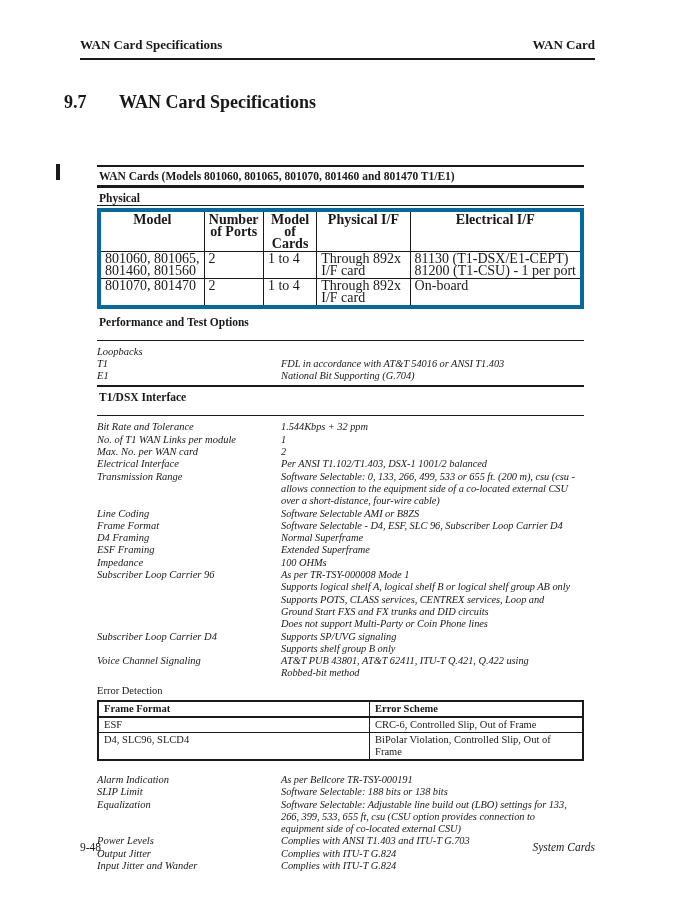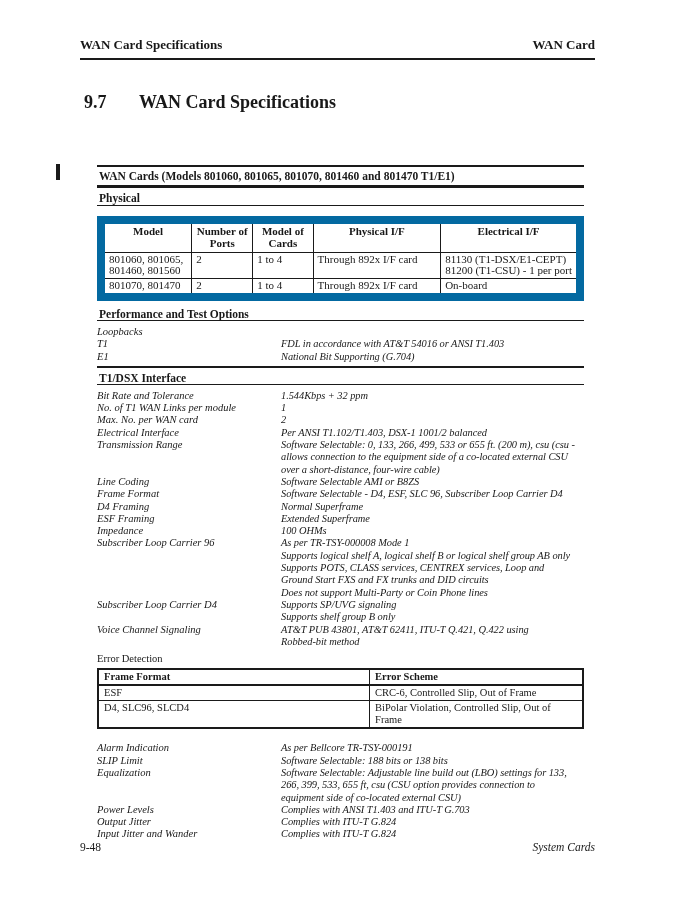--- a/index.html
+++ b/index.html
@@ -11,51 +11,51 @@
     position:relative;
     overflow:hidden;
   }
   .running-header {
     position:absolute; left:80px; top:37px; width:515px;
     display:flex; justify-content:space-between;
     font-weight:bold; font-size:13px;
     border-bottom:2.5px solid #1a1a1a; padding-bottom:5px;
   }
   .chapter-title {
-    position:absolute; left:84px; top:92px;
+    position:absolute; left:64px; top:92px;
     font-size:18px; font-weight:bold; display:flex;
   }
   .chapter-num { width:55px; }
   .change-bar {
     position:absolute; left:56px; top:164px;
     width:4px; height:16px; background:#1a1a1a;
   }
   .content { position:absolute; left:97px; top:165px; width:487px; }
 
   .wan-title {
     border-top:2px solid #1a1a1a; border-bottom:3px solid #1a1a1a;
     font-weight:bold; font-size:11.5px; padding:3px 2px 3px 2px;
   }
   .physical-head {
     font-weight:bold; font-size:11.5px;
     border-bottom:1.5px solid #1a1a1a; padding:4px 2px 1px 2px;
   }
   table { border-collapse:collapse; width:100%; }
-  .ph-table { margin-top:10px; border:8px solid #0369a1; font-size:11px; }
+  .ph-table { margin-top:2px; border:4px solid #0369a1; font-size:14px; }
   .ph-table th, .ph-table td {
     border:1px solid #1a1a1a; padding:1px 4px;
     vertical-align:top; line-height:11.8px;
   }
   .ph-table th { text-align:center; font-weight:bold; padding:2px 3px; }
   .pre { white-space:pre; }
 
   .section-head {
     font-weight:bold; font-size:11.5px;
     border-bottom:1.2px solid #1a1a1a;
-    padding:2px 2px 0 2px; margin-top:5px;
+    padding:2px 2px 12px 2px; margin-top:5px;
   }
   .rule-top { border-top:2.5px solid #1a1a1a; margin-top:3px; padding-top:4px; }
 
   .spec-rows { margin-top:5px;font-style:italic; }
   .spec-row { display:flex; font-size:10.5px; line-height:12.3px; }
   .spec-label { width:184px; flex:none; }
   .spec-value { flex:1; white-space:pre; font-size:10.4px; letter-spacing:-0.05px; }
 
   .error-detect { margin-top:5px; margin-bottom:3px; }
 

